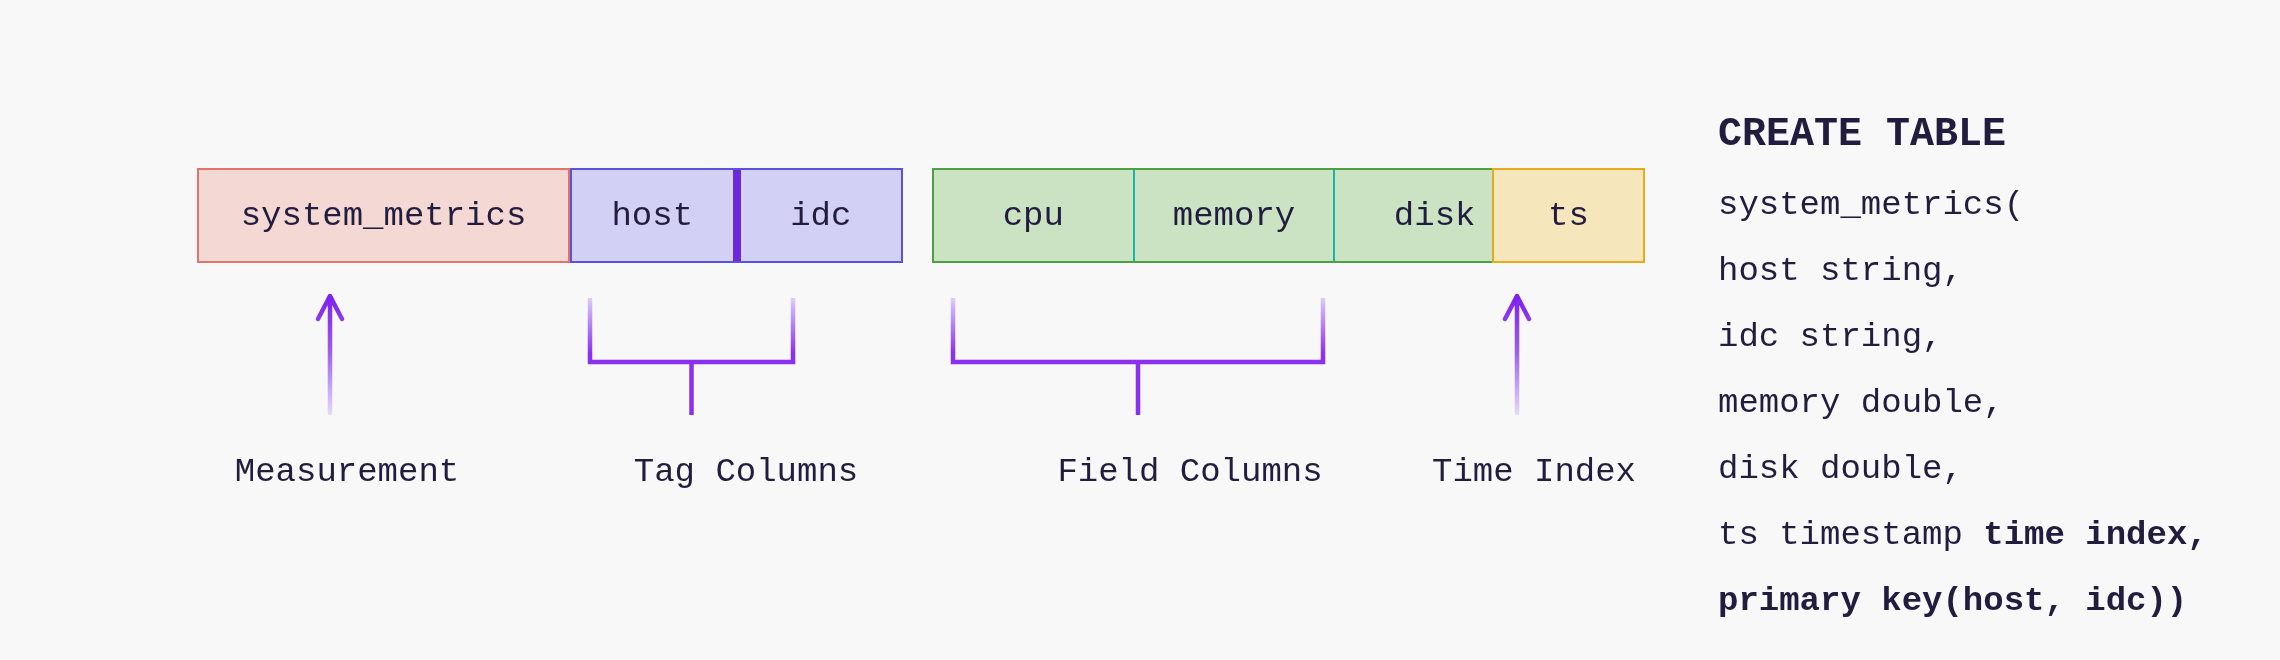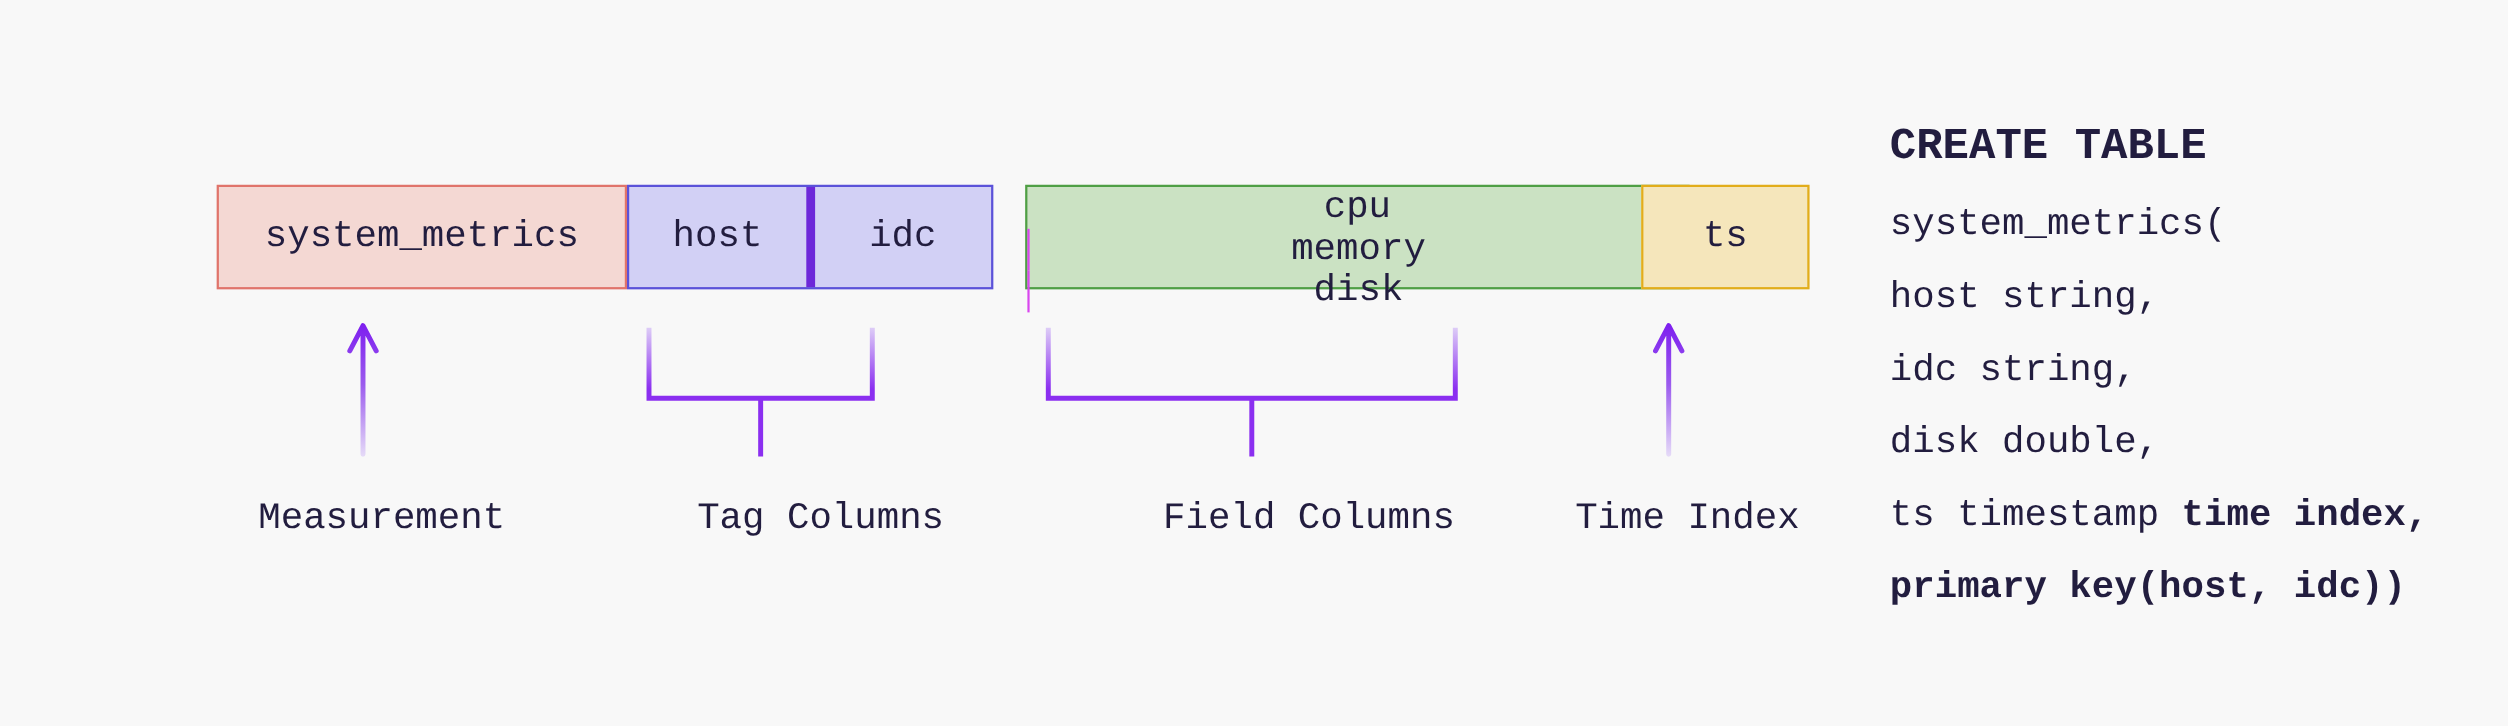--- a/index.html
+++ b/index.html
@@ -18,22 +18,22 @@
     border:2.5px solid;
     margin-left:44px;
   }
   .cell{
     flex:1 1 0;display:flex;align-items:center;justify-content:center;
     font-size:34px;white-space:nowrap;
   }
   .g-measurement{left:153px;width:373px;background:#f4d8d3;border-color:#e0746b;}
   .g-tag{left:526px;width:333px;background:#d2d0f5;border-color:#5b52d9;}
   .g-tag .cell + .cell{border-left:8px solid #6d28d9;}
-  .g-field{left:888px;width:604px;background:#cbe2c3;border-color:#4f9f45;flex-direction:column;}
-  .g-field .cell + .cell{border-left:2px solid #d946ef;text-align:right;}
+  .g-field{left:888px;width:604px;background:#cbe2c3;border-color:#4f9f45;}
+  .g-field .cell + .cell{border-left:2px solid #14b8a6;text-align:right;}
   .g-time{left:1448px;width:153px;background:#f5e6bb;border-color:#e2ad1b;justify-content:flex-end;}
   
   .overlay{position:absolute;left:0;top:0;}
   
   .pointer-label{
     position:absolute;top:453px;height:38px;line-height:38px;
     font-size:34px;transform:translateX(-50%);white-space:nowrap;
   }
   .lbl-measurement{left:347px;}
   .lbl-tag{left:725px;margin-left:21px;}
@@ -97,18 +97,19 @@
   <div class="pointer-label lbl-measurement">Measurement</div>
   <div class="pointer-label lbl-tag">Tag Columns</div>
   <div class="pointer-label lbl-field">Field Columns</div>
   <div class="pointer-label lbl-time">Time Index</div>
 
   <div class="sql">
     <div class="sql-heading">CREATE TABLE</div>
     <div class="sql-line">system_metrics(</div>
     <div class="sql-line">host string,</div>
     <div class="sql-line">idc string,</div>
+    <div class="sql-line">memory double,</div>
     <div class="sql-line">disk double,</div>
     <div class="sql-line"><span>ts timestamp </span><span class="sql-bold">time index,</span></div>
     <div class="sql-line sql-bold">primary key(host, idc))</div>
   </div>
 
 </div>
 
 </body></html>

